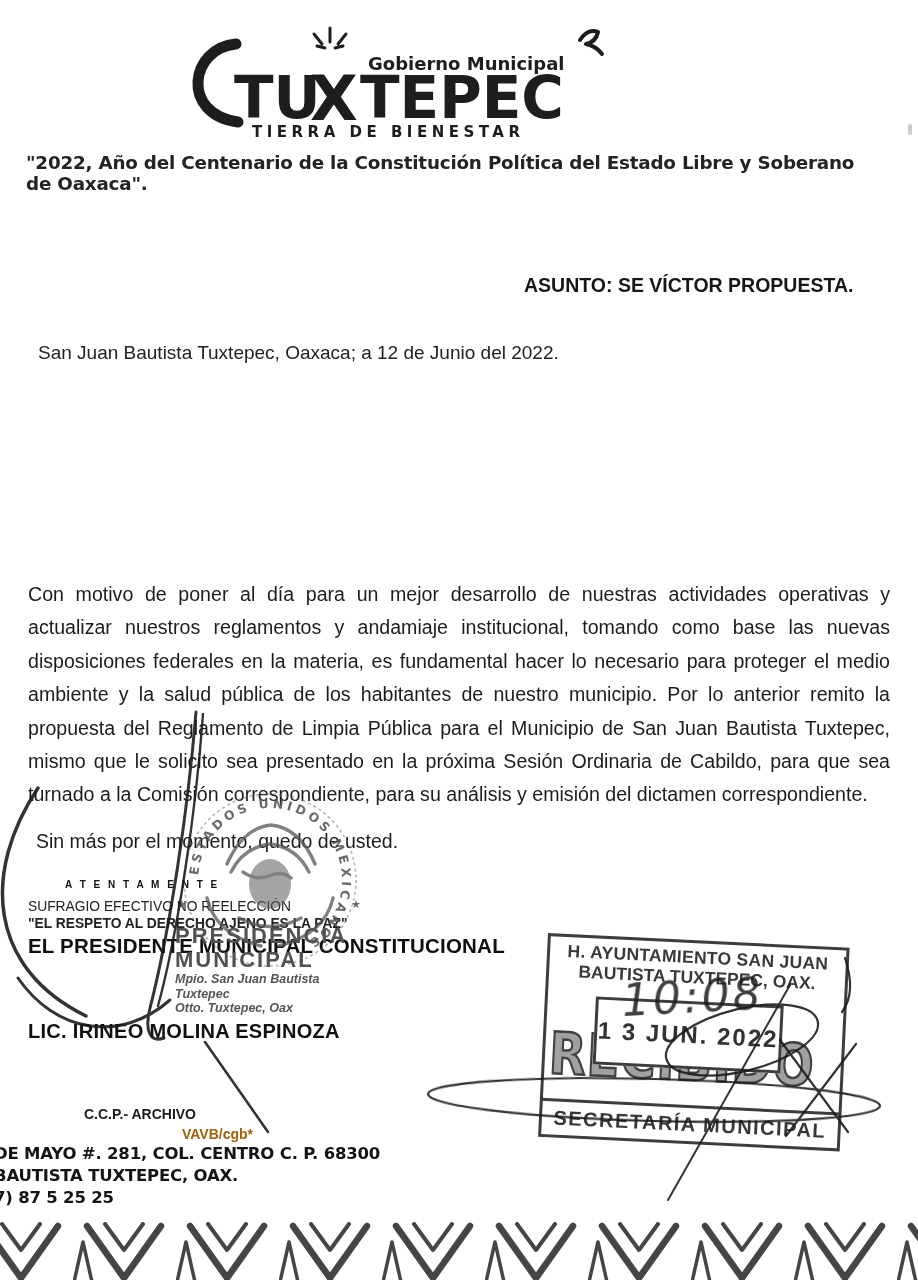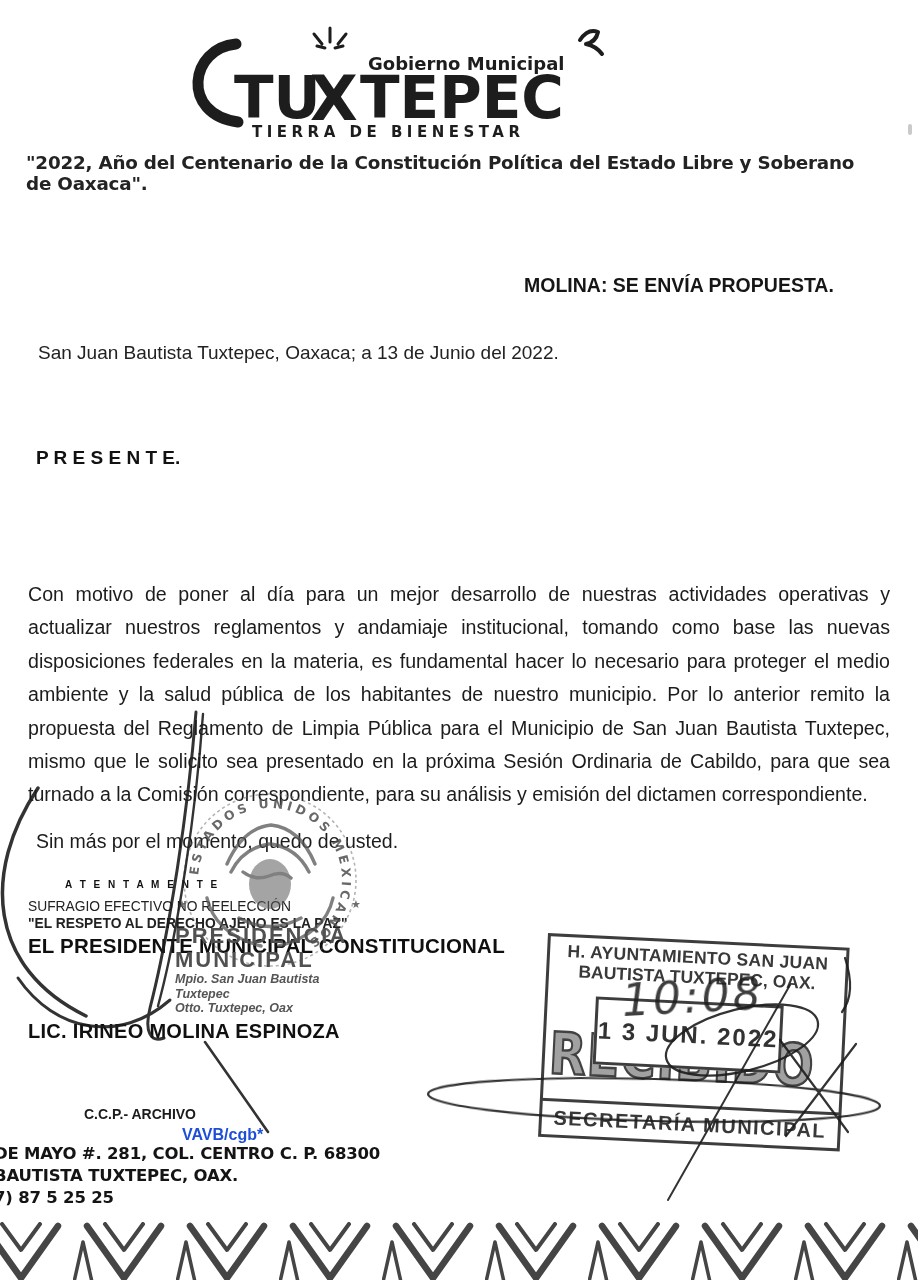--- a/index.html
+++ b/index.html
@@ -59,21 +59,21 @@
     background:#fff;border:3px solid #2f2f2f;display:flex;align-items:center;justify-content:center;
     font-size:24px;font-weight:600;letter-spacing:2px;color:#232323;
   }
   .stampfoot{
     position:absolute;left:-2px;right:-2px;bottom:0;height:33px;border-top:3px solid #2f2f2f;
     display:flex;align-items:center;justify-content:center;
     font-size:20px;font-weight:600;letter-spacing:1.5px;color:#2a2a2a;
   }
   
   .ccp{left:84px;top:1106px;font-size:14px;font-weight:600;color:#1b1b1b;}
-  .initials{left:182px;top:1126px;font-size:16px;font-weight:600;color:#1d4ed8;}
+  .initials{left:182px;top:1126px;font-size:14px;font-weight:600;color:#a16207;}
   .addr{font-family:"DejaVu Sans",sans-serif;font-weight:700;font-size:16.5px;color:#141414;letter-spacing:-0.2px;}
   .addr1{left:-6px;top:1144px;}
   .addr2{left:-6px;top:1166px;}
   .addr3{left:-6px;top:1188px;}
   
   .ink{position:absolute;left:0;top:0;width:918px;height:1280px;pointer-events:none;}
   .border-svg{position:absolute;left:0;top:1216px;width:918px;height:64px;}
   .speck{left:908px;top:124px;width:4px;height:11px;background:#bdbdbd;opacity:.8;border-radius:2px;}
 </style>
 </head>
@@ -97,26 +97,25 @@
   <text x="138" y="98" font-family="DejaVu Sans, sans-serif" font-size="62" font-weight="800" fill="#1d1d1d">X</text>
   <text x="188" y="96" font-family="DejaVu Sans, sans-serif" font-size="58" font-weight="800" fill="#1d1d1d">TEPEC</text>
   <text x="80" y="115" font-family="DejaVu Sans, sans-serif" font-size="15" font-weight="700" letter-spacing="4.5" fill="#1d1d1d">TIERRA DE BIENESTAR</text>
 </svg>
 
 <div class="abs quote">"2022, Año del Centenario de la Constitución Política del Estado Libre y Soberano de Oaxaca".</div>
 
 <div class="abs dep-block">
 </div>
 
-<div class="abs asunto">MOLINA: SE ENVÍA PROPUESTA.</div>
+<div class="abs asunto">ASUNTO: SE VÍCTOR PROPUESTA.</div>
 
-<div class="abs dateline">San Juan Bautista Tuxtepec, Oaxaca; a 13 de Junio del 2022.</div>
+<div class="abs dateline">San Juan Bautista Tuxtepec, Oaxaca; a 12 de Junio del 2022.</div>
 
 <div class="abs recipient">
-  <div>P R E S E N T E.</div>
 </div>
 
 <div class="abs bodytext">Con motivo de poner al día para un mejor desarrollo de nuestras actividades operativas y actualizar nuestros reglamentos y andamiaje institucional, tomando como base las nuevas disposiciones federales en la materia, es fundamental hacer lo necesario para proteger el medio ambiente y la salud pública de los habitantes de nuestro municipio. Por lo anterior remito la propuesta del Reglamento de Limpia Pública para el Municipio de San Juan Bautista Tuxtepec, mismo que le solicito sea presentado en la próxima Sesión Ordinaria de Cabildo, para que sea turnado a la Comisión correspondiente, para su análisis y emisión del dictamen correspondiente.</div>
 <div class="abs closing">Sin más por el momento, quedo de usted.</div>
 
 <div class="abs atent">A T E N T A M E N T E</div>
 <div class="abs suf">SUFRAGIO EFECTIVO NO REELECCIÓN</div>
 <div class="abs resp">"EL RESPETO AL DERECHO AJENO ES LA PAZ"</div>
 <div class="abs prestitle">EL PRESIDENTE MUNICIPAL CONSTITUCIONAL</div>
 <div class="abs signer">LIC. IRINEO MOLINA ESPINOZA</div>

